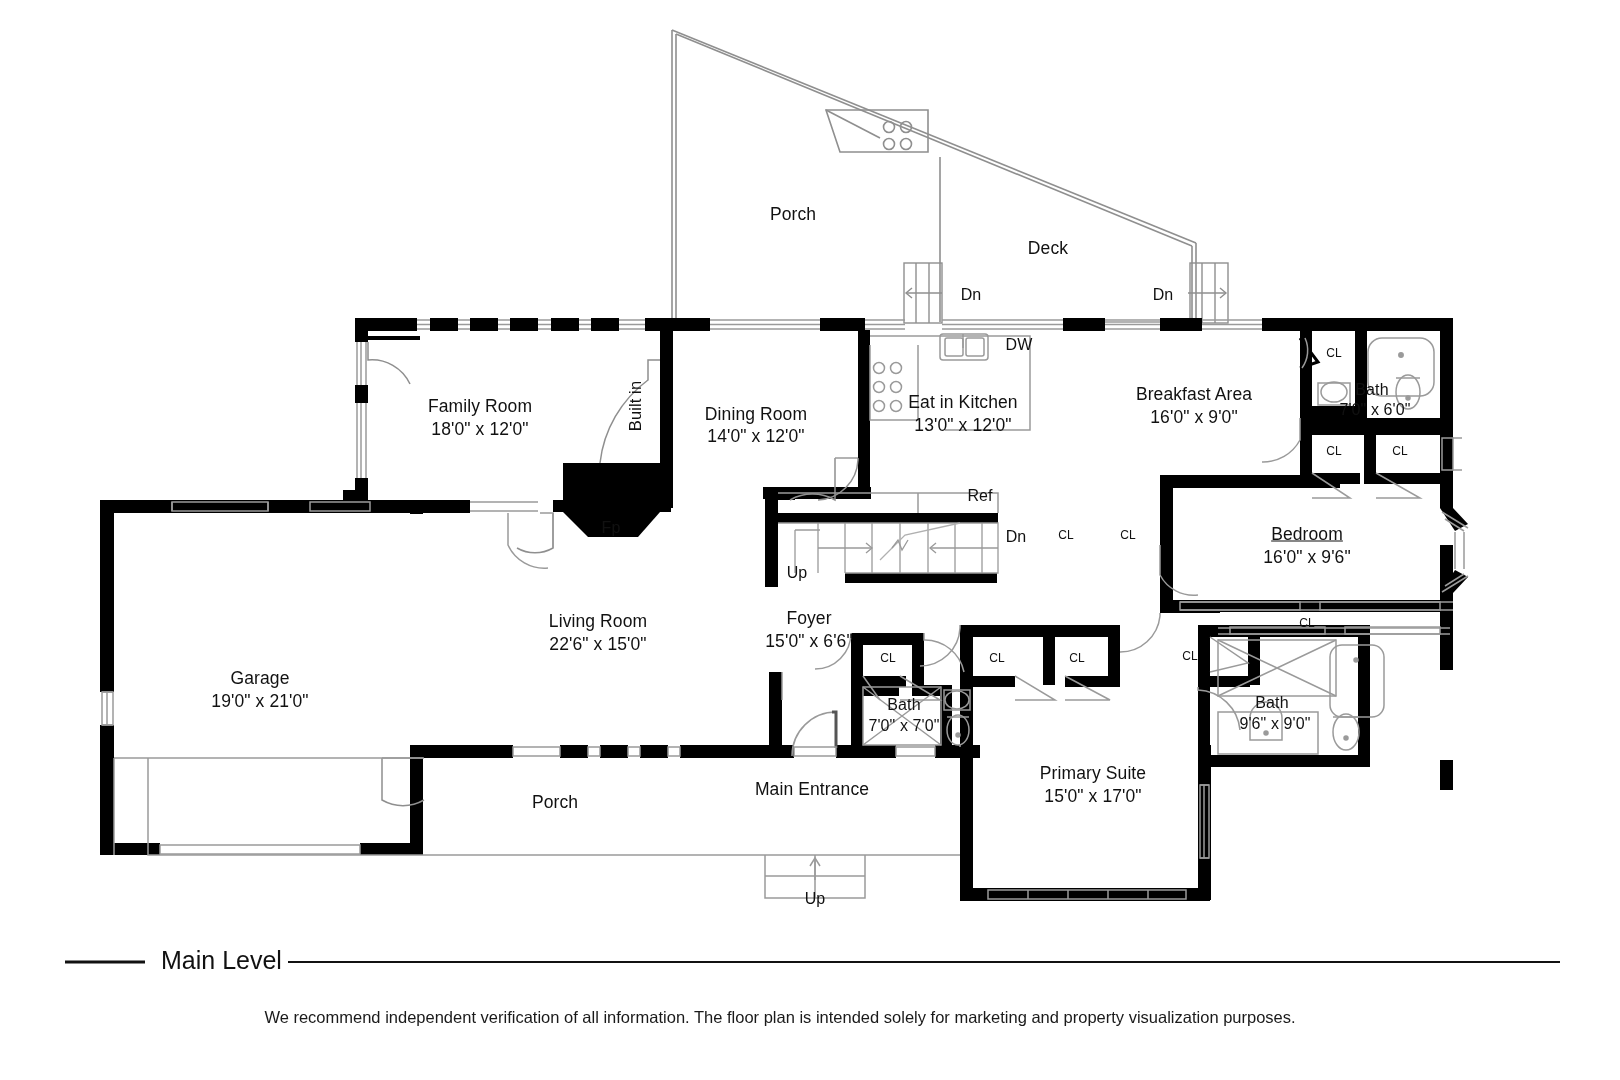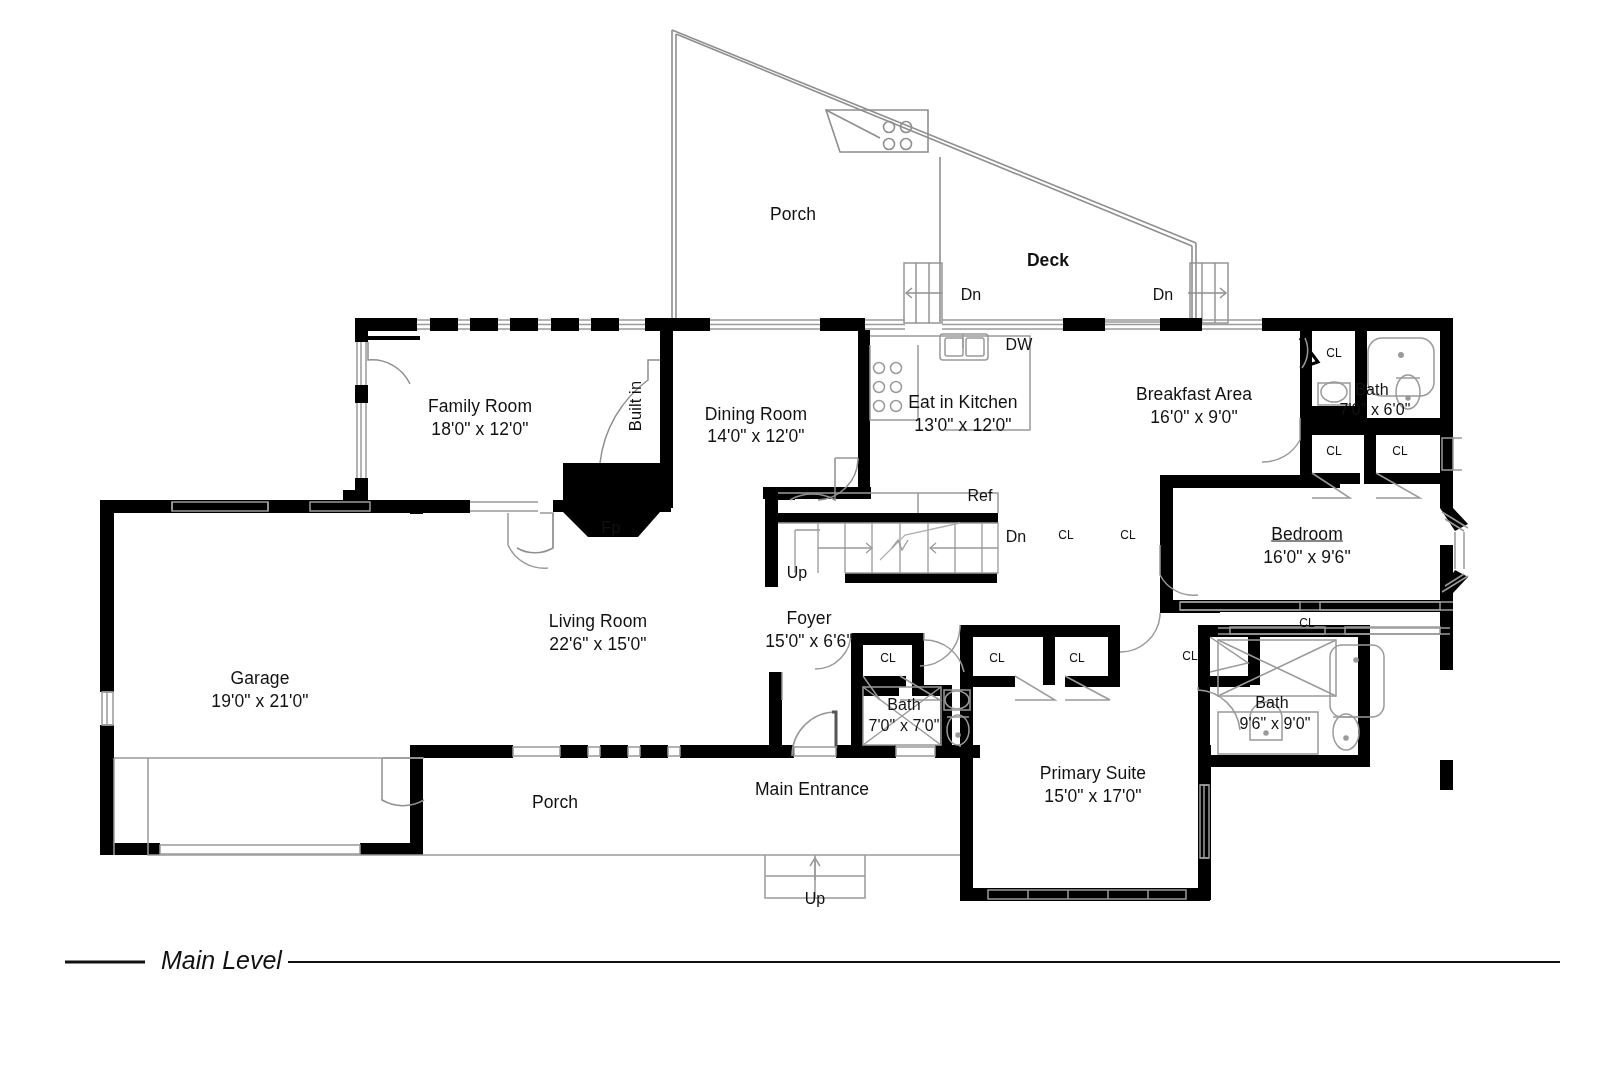--- a/index.html
+++ b/index.html
@@ -393,21 +393,21 @@
   <div class="lbl small" style="left:1272px;top:703px;">Bath</div>
   <div class="lbl small" style="left:1275px;top:724px;">9'6" x 9'0"</div>
 
   <div class="lbl room-name" style="left:1093px;top:773px;">Primary Suite</div>
   <div class="lbl room-dim" style="left:1093px;top:796px;">15'0" x 17'0"</div>
 
   <div class="lbl room-name" style="left:260px;top:678px;">Garage</div>
   <div class="lbl room-dim" style="left:260px;top:701px;">19'0" x 21'0"</div>
 
   <div class="lbl room-name" style="left:793px;top:214px;">Porch</div>
-  <div class="lbl room-name" style="left:1048px;top:260px;font-weight:bold;">Deck</div>
+  <div class="lbl room-name" style="left:1048px;top:248px;">Deck</div>
   <div class="lbl room-name" style="left:555px;top:802px;">Porch</div>
   <div class="lbl room-name" style="left:812px;top:789px;">Main Entrance</div>
 
   <div class="lbl small" style="left:971px;top:295px;">Dn</div>
   <div class="lbl small" style="left:1163px;top:295px;">Dn</div>
   <div class="lbl small" style="left:1016px;top:537px;">Dn</div>
   <div class="lbl small" style="left:797px;top:573px;">Up</div>
   <div class="lbl small" style="left:815px;top:899px;">Up</div>
   <div class="lbl small" style="left:611px;top:528px;">Fp</div>
   <div class="lbl vert" style="left:635px;top:406px;">Built in</div>
@@ -422,16 +422,17 @@
   <div class="lbl cl" style="left:1307px;top:623px;">CL</div>
   <div class="lbl cl" style="left:888px;top:658px;">CL</div>
   <div class="lbl cl" style="left:997px;top:658px;">CL</div>
   <div class="lbl cl" style="left:1077px;top:658px;">CL</div>
   <div class="lbl cl" style="left:1190px;top:656px;">CL</div>
 
   <svg style="position:absolute;left:0;top:940;width:1620px;height:40px;" width="1620" height="40" viewBox="0 0 1620 40">
     <line x1="65" y1="22" x2="145" y2="22" stroke="#111" stroke-width="3.2"></line>
     <line x1="288" y1="22" x2="1560" y2="22" stroke="#111" stroke-width="2.2"></line>
   </svg>
-  <div class="mainlevel" style="left:161px;top:946px;font-style:italic;">Main Level</div>
-
+  <div class="mainlevel" style="left:161px;top:946px;">Main Level</div>
+
+  <div class="footer-note" style="left:780px;top:1008px;">We recommend independent verification of all information. The floor plan is intended solely for marketing and property visualization purposes.</div>
 
 </div>
 
 </body></html>

